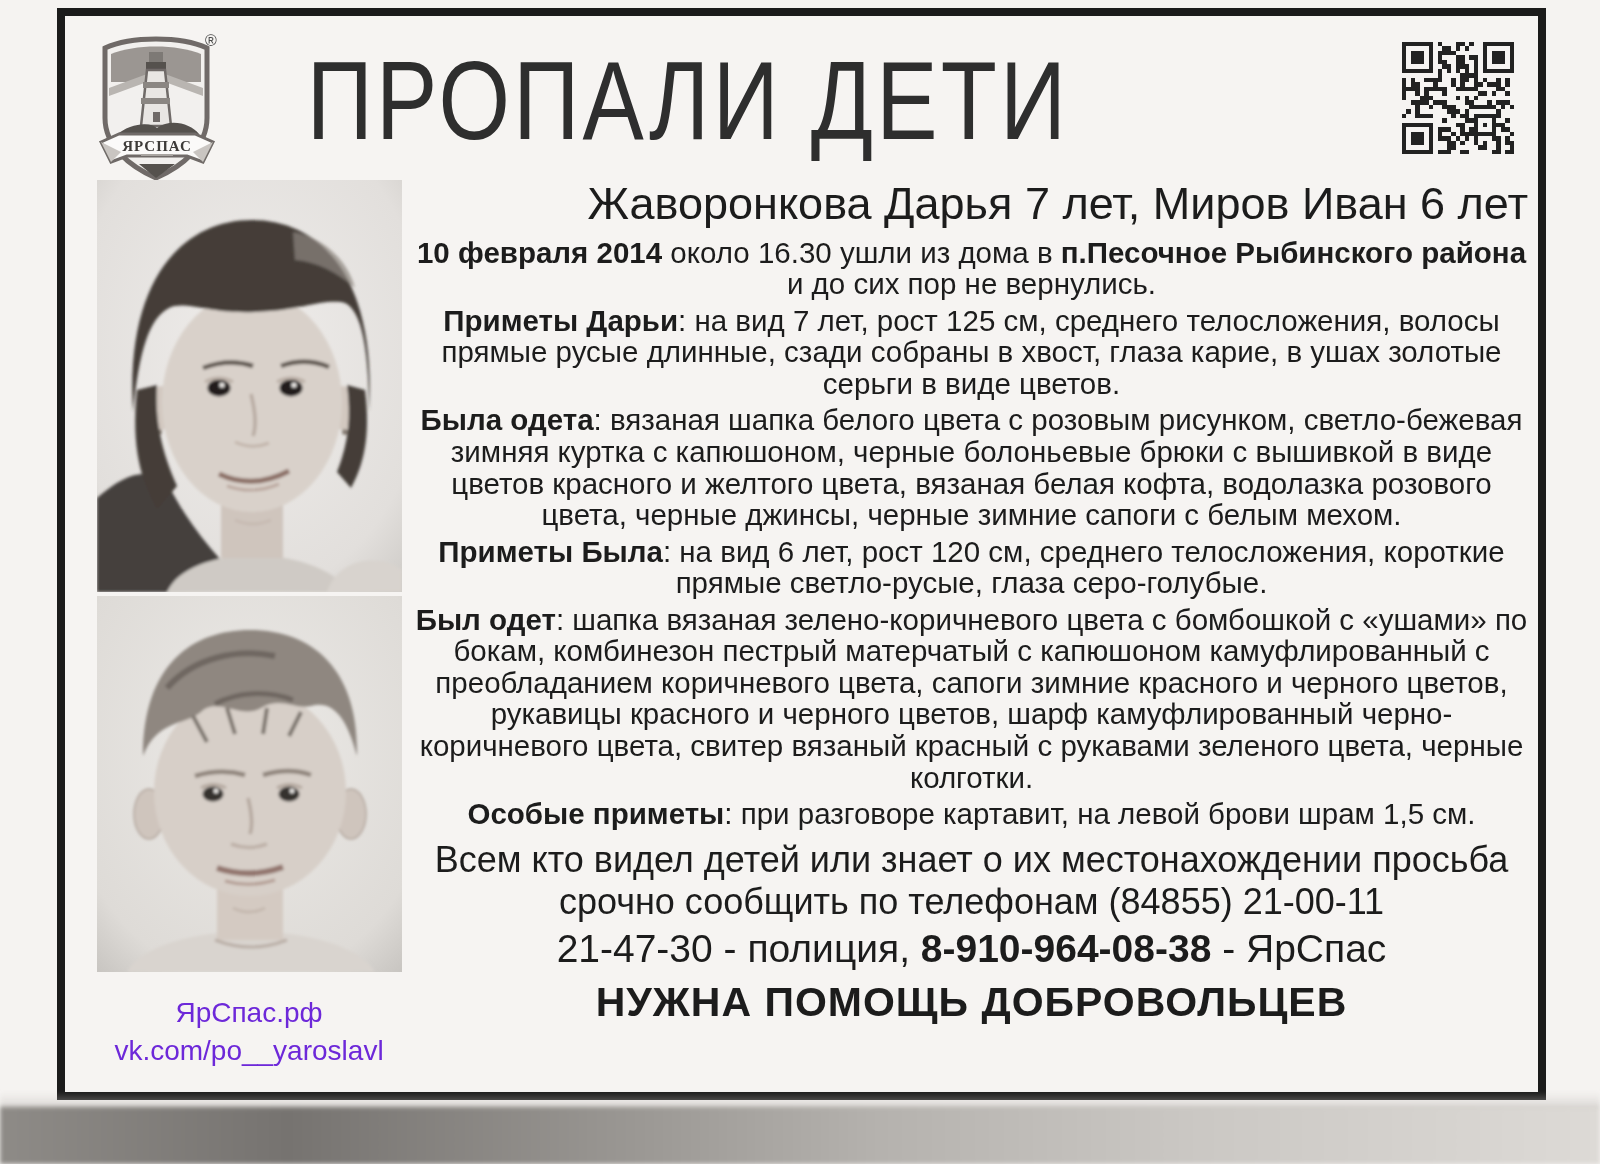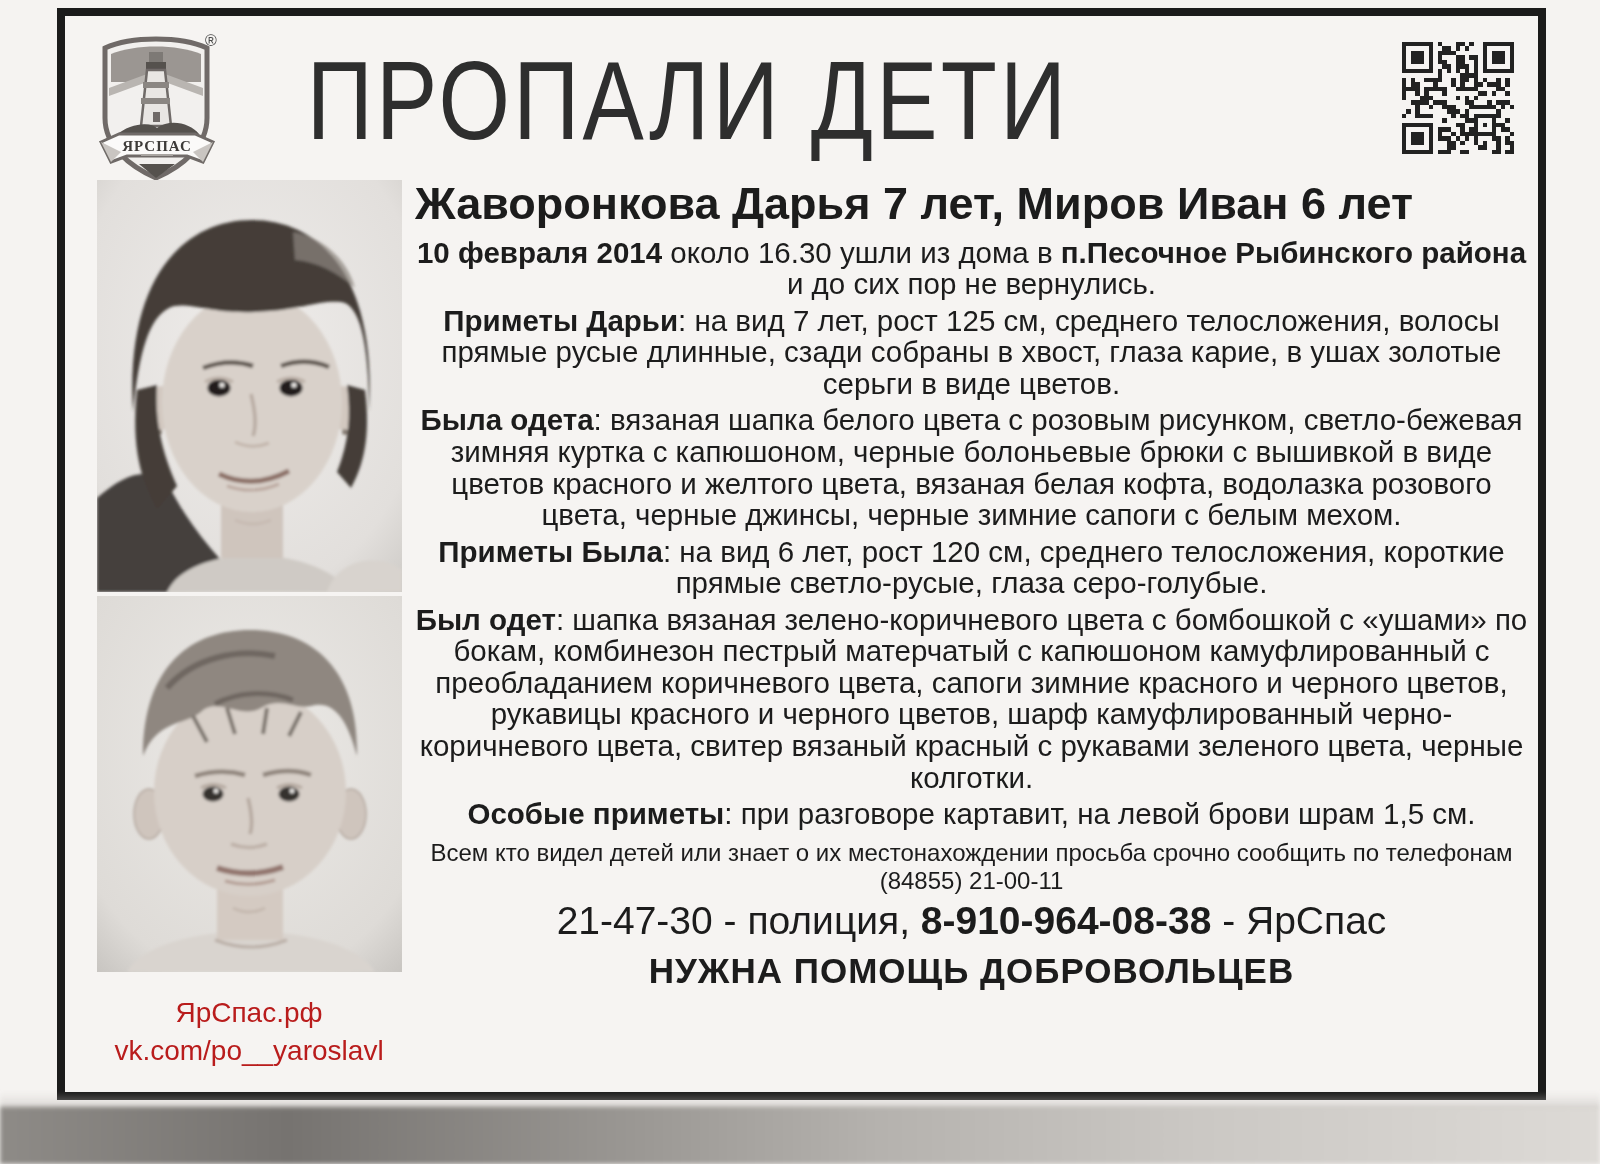--- a/index.html
+++ b/index.html
@@ -32,29 +32,29 @@
     transform:scaleX(.82);transform-origin:center;line-height:1;margin-top:6px;
   }
   .qr-box{width:112px;height:112px;flex:0 0 auto;margin:14px 10px 0 0;}
   
   .content-row{display:flex;padding:4px 10px 0 30px;box-sizing:border-box;}
   .left-col{width:308px;flex:0 0 auto;display:flex;flex-direction:column;align-items:center;}
   .photo{width:305px;background:#e7e5e2;}
   .photo.girl{height:412px;}
   .photo.boy{height:376px;margin-top:4px;}
   .photo svg{display:block;width:100%;height:100%;}
-  .links{margin-top:22px;text-align:center;font-size:28px;line-height:1.35;color:#b91c1c;}
+  .links{margin-top:22px;text-align:center;font-size:28px;line-height:1.35;color:#6d28d9;}
   .right-col{flex:1 1 auto;padding-left:12px;display:flex;flex-direction:column;}
-  .names{font-size:45px;font-weight:700;text-align:left;margin:0 0 8px 0;line-height:1.08;white-space:nowrap;}
+  .names{font-size:45px;font-weight:400;text-align:right;margin:0 0 8px 0;line-height:1.08;white-space:nowrap;}
   .body-par{font-size:29.5px;line-height:1.07;margin:5px 0 0 0;text-align:center;}
   .body-par:first-of-type{margin-top:0;}
   .b{font-weight:700;}
-  .appeal1{font-size:24px;text-align:center;line-height:1.17;margin-top:9px;}
+  .appeal1{font-size:36px;text-align:center;line-height:1.17;margin-top:9px;}
   .appeal2{font-size:39px;text-align:center;line-height:1.15;margin-top:4px;}
-  .appeal3{font-size:35px;font-weight:700;text-align:center;letter-spacing:1px;margin-top:7px;}
+  .appeal3{font-size:41px;font-weight:700;text-align:center;letter-spacing:1px;margin-top:7px;}
 </style>
 </head>
 <body>
 
 <div class="frame">
 
   <div class="header-row">
 
     <div class="logo">
       <svg viewBox="0 0 132 152">

